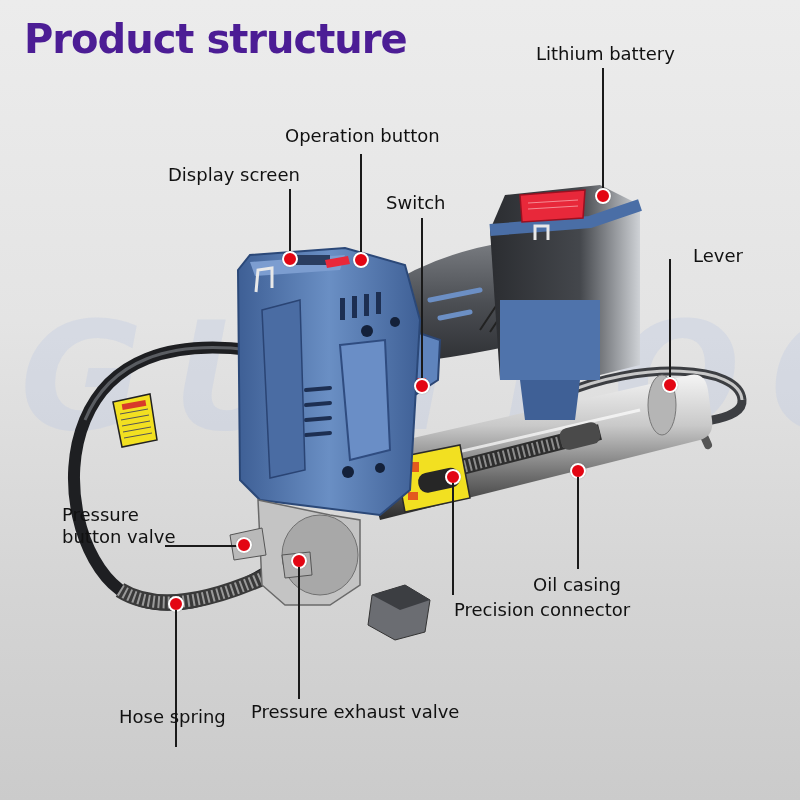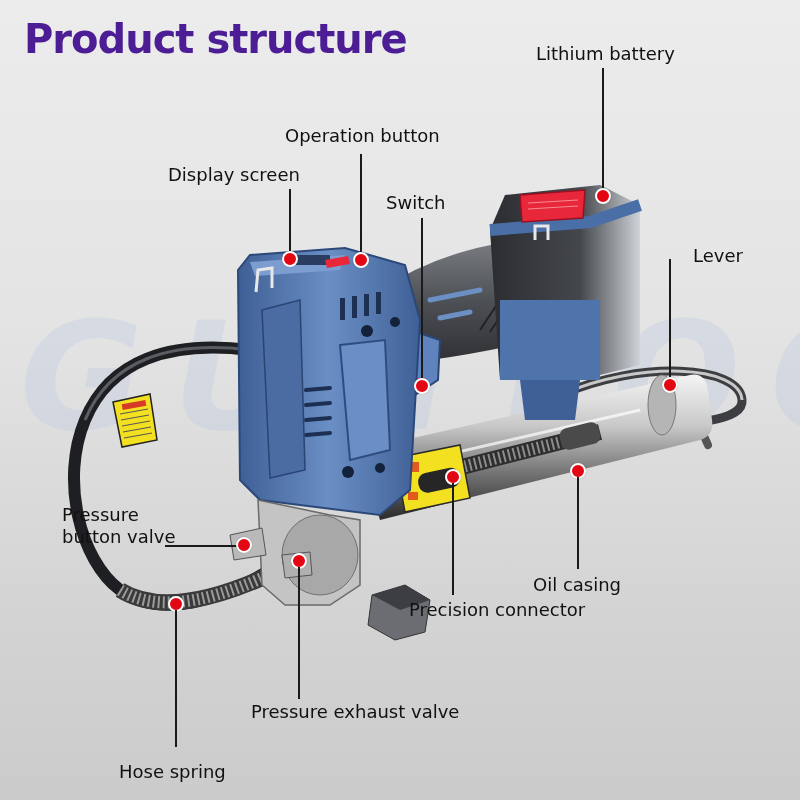--- a/index.html
+++ b/index.html
@@ -197,21 +197,21 @@
 </div>
 <div class="lead" style="left:165px;top:545px;width:74px;height:2px;"></div>
 <div class="dot" style="left: 236px; top: 537px; background: rgb(227, 6, 19);"></div>
 
 <div class="dot" style="left: 291px; top: 553px; background: rgb(227, 6, 19);"></div>
 <div class="lead" style="left:298px;top:567px;width:2px;height:132px;"></div>
 <div class="label" style="left:251px;top:702px;">Pressure exhaust valve</div>
 
 <div class="dot" style="left: 168px; top: 596px; background: rgb(227, 6, 19);"></div>
 <div class="lead" style="left:175px;top:610px;width:2px;height:137px;"></div>
-<div class="label" style="left:119px;top:762px;">Hose spring</div>
+<div class="label" style="left:119px;top:707px;">Hose spring</div>
 
 <div class="dot" style="left: 445px; top: 469px; background: rgb(227, 6, 19);"></div>
 <div class="lead" style="left:452px;top:483px;width:2px;height:112px;"></div>
-<div class="label" style="left:409px;top:600px;text-align:right;">Precision connector</div>
+<div class="label" style="left:454px;top:600px;text-align:right;">Precision connector</div>
 
 <div class="dot" style="left: 570px; top: 463px; background: rgb(227, 6, 19);"></div>
 <div class="lead" style="left:577px;top:477px;width:2px;height:92px;"></div>
 <div class="label" style="left:533px;top:575px;text-align:center;">Oil casing</div>
 
 </body></html>

